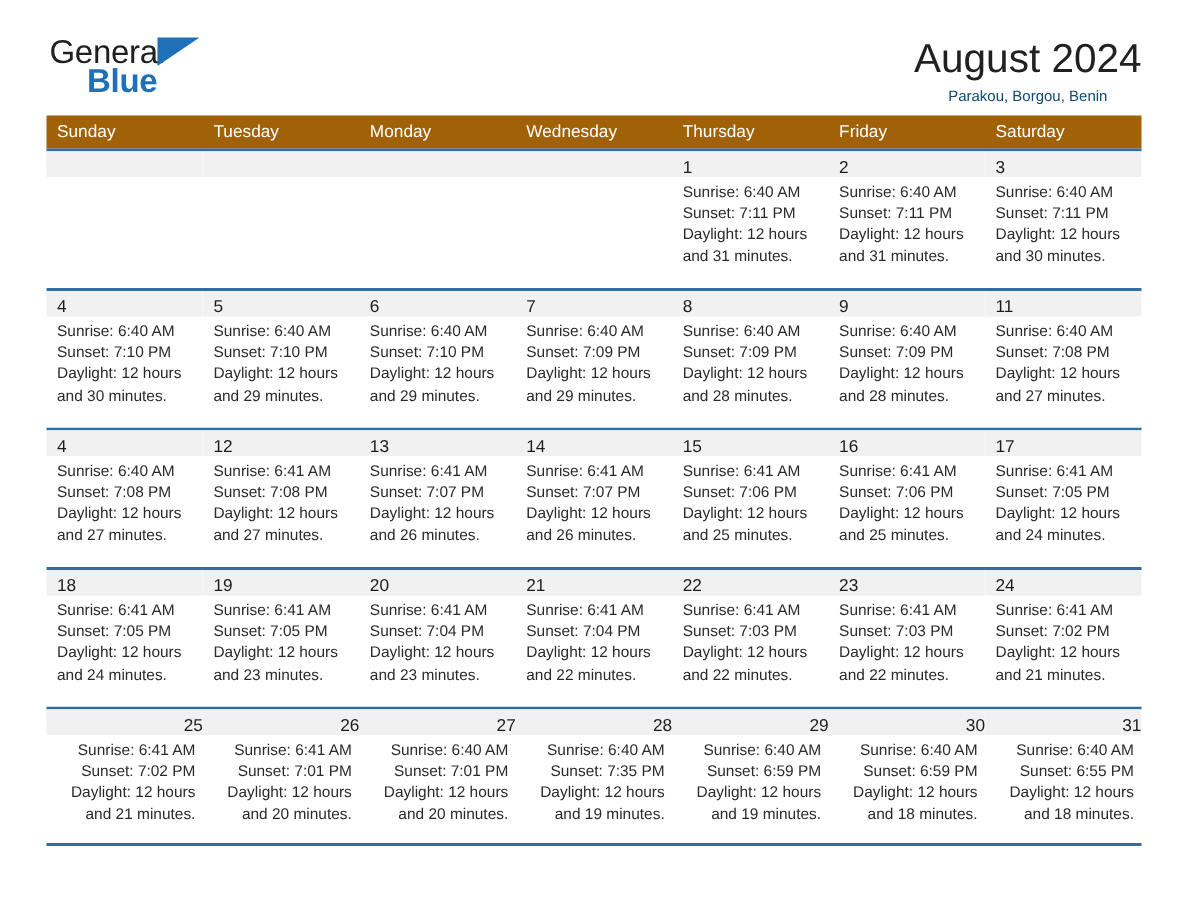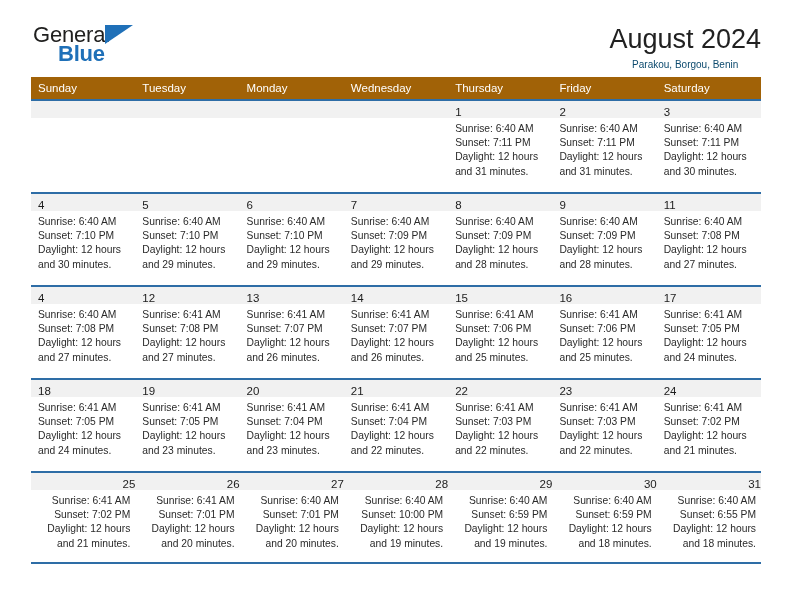--- a/index.html
+++ b/index.html
@@ -464,21 +464,21 @@
           <div class="day-line">Sunrise: 6:40 AM</div>
           <div class="day-line">Sunset: 7:01 PM</div>
           <div class="day-line">Daylight: 12 hours</div>
           <div class="day-line">and 20 minutes.</div>
         </div>
       </div>
       <div class="day">
         <div class="day-num-band"><span class="day-num">28</span></div>
         <div class="day-body">
           <div class="day-line">Sunrise: 6:40 AM</div>
-          <div class="day-line">Sunset: 10:00 PM</div>
+          <div class="day-line">Sunset: 7:35 PM</div>
           <div class="day-line">Daylight: 12 hours</div>
           <div class="day-line">and 19 minutes.</div>
         </div>
       </div>
       <div class="day">
         <div class="day-num-band"><span class="day-num">29</span></div>
         <div class="day-body">
           <div class="day-line">Sunrise: 6:40 AM</div>
           <div class="day-line">Sunset: 6:59 PM</div>
           <div class="day-line">Daylight: 12 hours</div>

